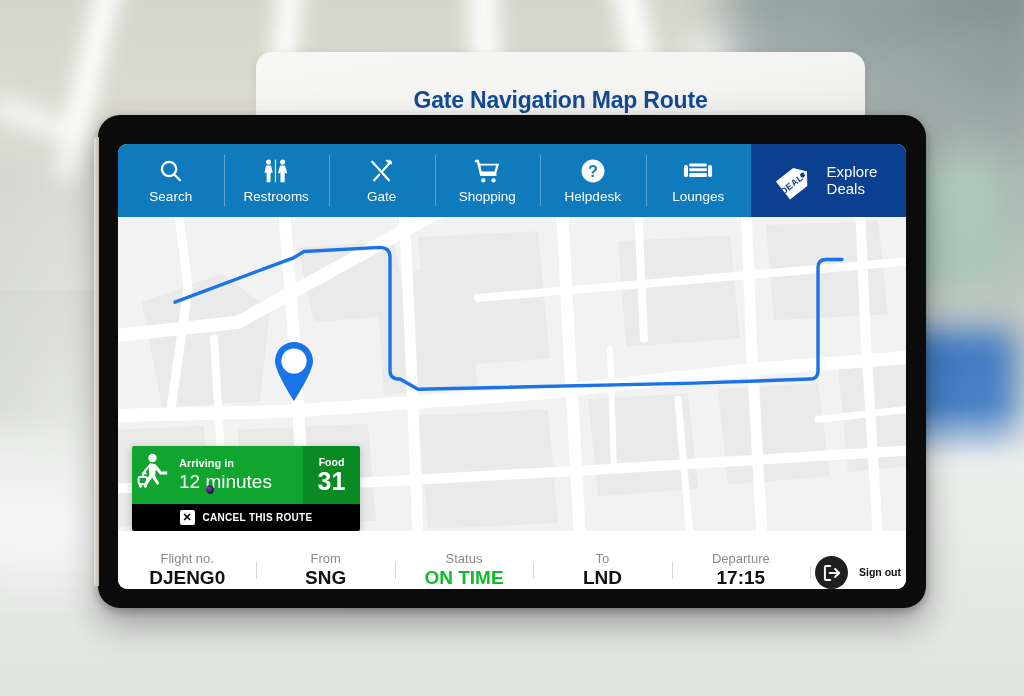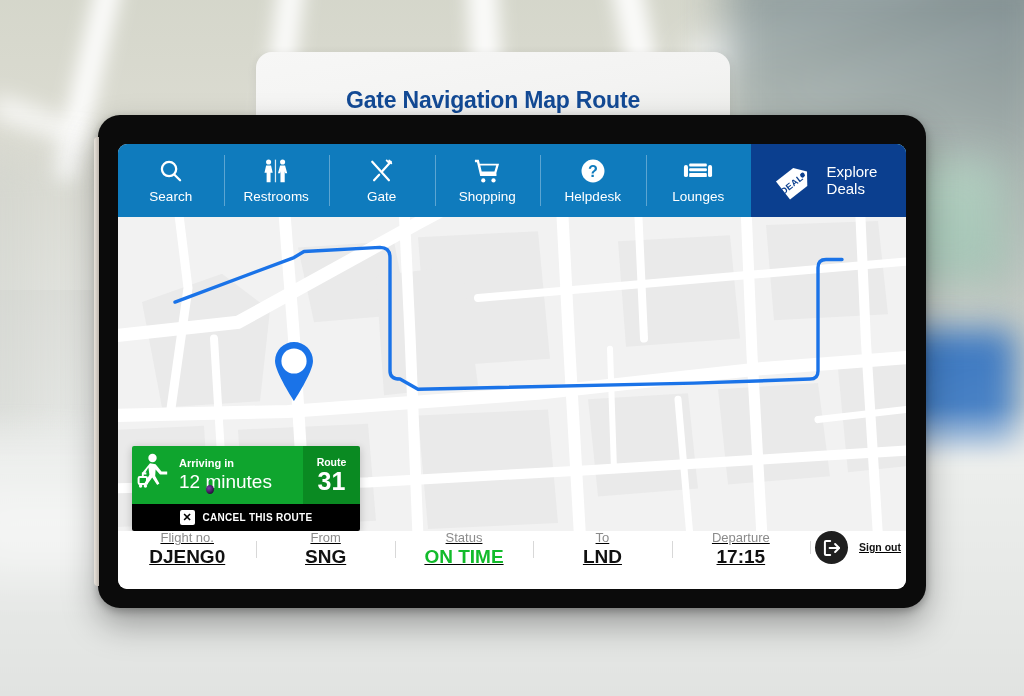--- a/index.html
+++ b/index.html
@@ -59,21 +59,21 @@
     background:rgba(255,255,255,.5); filter:blur(26px);
   }
   #bg .leftdark {
     position:absolute; left:-40px; top:150px; width:180px; height:300px;
     background:linear-gradient(90deg,#c9ccc6,rgba(201,204,198,0));
     filter:blur(20px); opacity:.6;
   }
 
   
   #title-card {
-    position:absolute; left:256px; top:52px; width:474px; height:78px;
+    position:absolute; left:256px; top:52px; width:609px; height:78px;
     background:linear-gradient(170deg,#f7f7f6 0%,#f3f3f2 60%,#ecedea 100%);
     border-radius:16px 16px 0 0;
     box-shadow:0 2px 10px rgba(0,0,0,.10);
     display:flex; align-items:flex-end; justify-content:center;
     padding-bottom:16px;
   }
   #title-card .t {
     color:#134a95; font-size:23px; font-weight:bold; letter-spacing:-.2px;
   }
 
@@ -161,23 +161,22 @@
     cursor:pointer;
   }
   #info-cancel .x{
     width:15px; height:15px; background:#fff; border-radius:2px;
     color:#000; font-size:11px; font-weight:bold; display:flex; align-items:center; justify-content:center;
   }
   #info-cancel .c-lbl{ color:#fff; font-size:10px; font-weight:bold; letter-spacing:.3px; }
 
   
   #footer{
-    flex:0 0 58px; background:#fff; display:flex; align-items:flex-start;
+    flex:0 0 58px; background:#fff; display:flex; align-items:flex-end;
     border-radius:0 0 9px 9px;
-    text-decoration:underline;
   }
   .fcell{
     flex:1 1 0; position:relative; text-align:center;
     display:flex; flex-direction:column; align-items:center; justify-content:center; gap:2px;
   }
   .fcell + .fcell::before{
     content:""; position:absolute; left:0; top:10px; bottom:10px; width:1px; background:#d8d8d8;
   }
   .fcell .f-lbl{ font-size:13px; color:#8b8b8b; line-height:1.1; }
   .fcell .f-val{ font-size:19px; font-weight:bold; color:#111; line-height:1.1; }
@@ -382,21 +381,21 @@
                 <circle cx="4.6" cy="33" r="1.7"></circle>
                   <circle cx="9.4" cy="33" r="1.7"></circle>
               </svg>
             </span>
             <div class="txt">
               <div class="small">Arriving in</div>
               <div class="big">12 minutes</div>
             </div>
           </div>
           <div id="info-gate">
-            <div class="g-lbl">Route</div>
+            <div class="g-lbl">Food</div>
             <div class="g-num">31</div>
           </div>
         </div>
         <div id="info-cancel">
           <span class="x">✕</span>
           <span class="c-lbl">CANCEL THIS ROUTE</span>
         </div>
       </div>
     </div>
 

